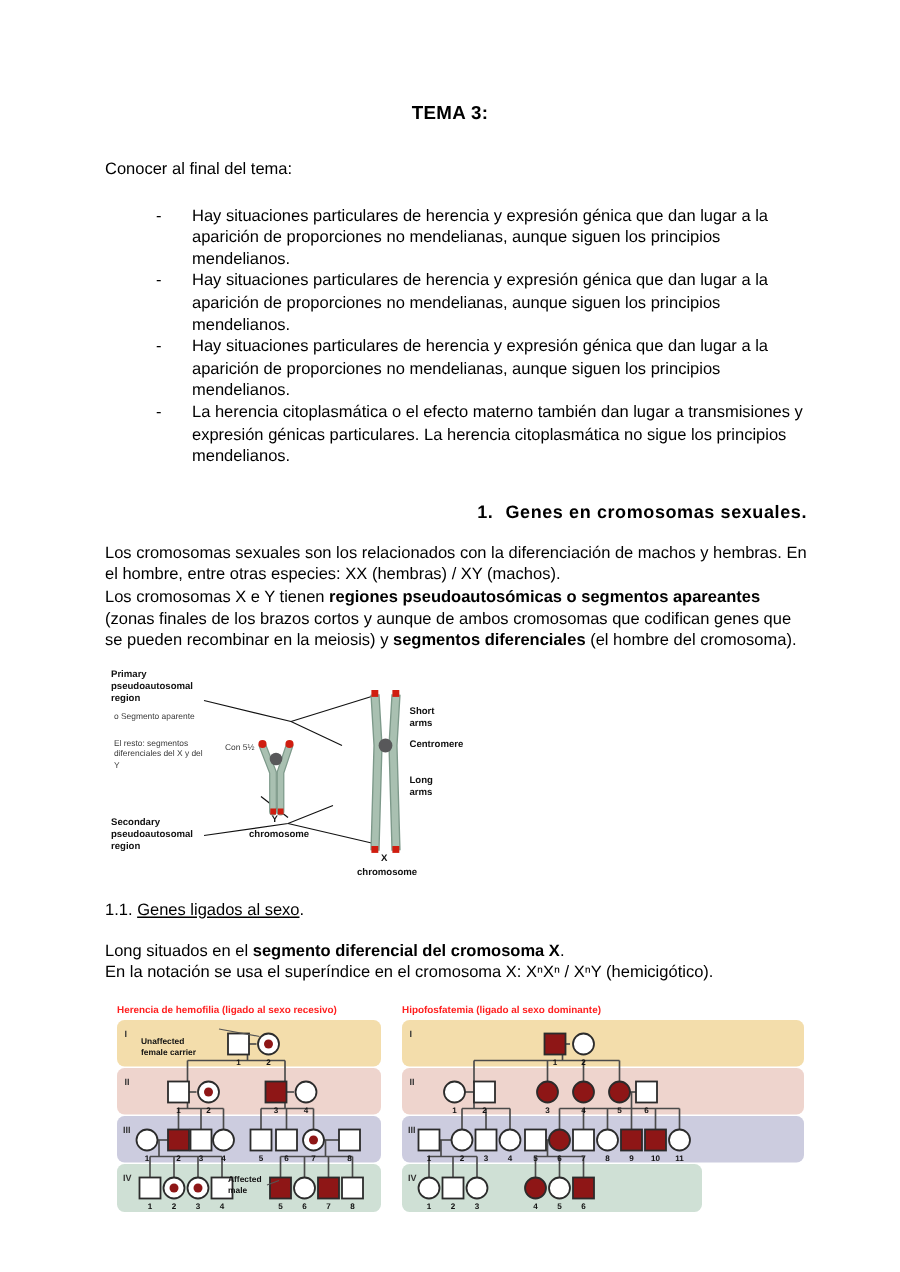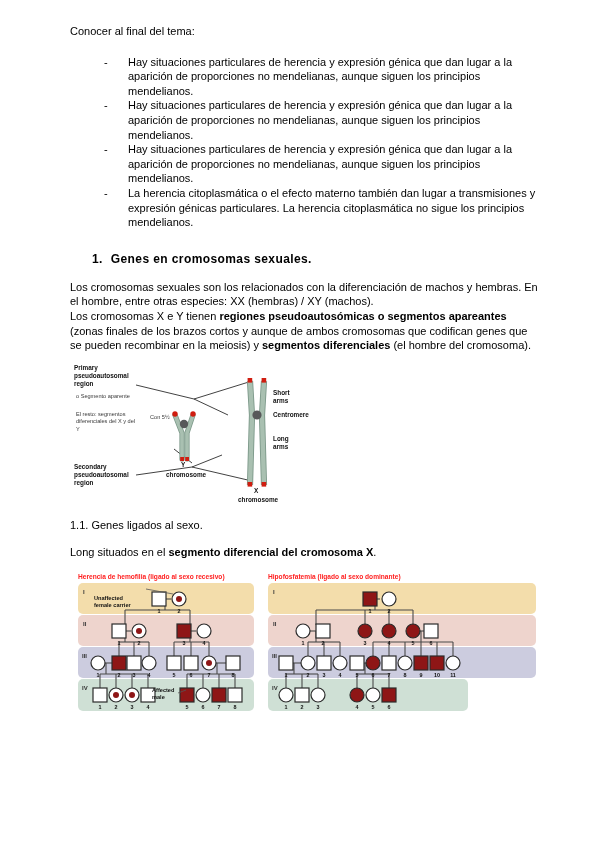--- a/index.html
+++ b/index.html
@@ -50,33 +50,34 @@
     position: absolute;
     left: 0;
     top: 0;
   }
   h2.section {
     font-size: 12px;
     font-weight: bold;
     margin: 22px 0 0 0;
     padding-left: 22px;
     letter-spacing: 0.4px;
+    text-align: right;
   }
   h2.section .num { margin-right: 8px; }
   p.para {
     font-size: 11px;
     line-height: 14.6px;
     margin: 14px 0 0 0;
   }
   p.para.tight { margin-top: 0; }
   .sub-head {
     font-size: 11px;
     margin: 16px 0 0 0;
   }
-  .sub-head .u { }
+  .sub-head .u { text-decoration: underline; }
   b { font-weight: bold; }
 
   
   .chrom-fig {
     position: relative;
     width: 216px;
     height: 140px;
     margin: 10px 0 0 4px;
     font-size: 6.4px;
     font-weight: bold;
@@ -107,20 +108,21 @@
     position: absolute;
     top: 0;
   }
   .ped-wrap { position: absolute; top: 10px; }
 </style>
 </head>
 <body>
 
 <div class="page">
 
+  <h1 class="doc-title">TEMA 3:</h1>
 
   <div class="body-col">
 
     <p class="lead">Conocer al final del tema:</p>
 
     <ul class="bullets">
       <li><span class="dash">-</span><span>Hay situaciones particulares de herencia y expresión génica que dan lugar a la aparición de proporciones no mendelianas, aunque siguen los principios mendelianos.</span></li>
       <li><span class="dash">-</span><span>Hay situaciones particulares de herencia y expresión génica que dan lugar a la aparición de proporciones no mendelianas, aunque siguen los principios mendelianos.</span></li>
       <li><span class="dash">-</span><span>Hay situaciones particulares de herencia y expresión génica que dan lugar a la aparición de proporciones no mendelianas, aunque siguen los principios mendelianos.</span></li>
       <li><span class="dash">-</span><span>La herencia citoplasmática o el efecto materno también dan lugar a transmisiones y expresión génicas particulares. La herencia citoplasmática no sigue los principios mendelianos.</span></li>
@@ -207,20 +209,21 @@
       <div class="lbl" style="left:107px; top:98px;">Y</div>
       <div class="lbl" style="left:92px; top:108px;">chromosome</div>
       <div class="lbl" style="left:180px; top:124px;">X</div>
       <div class="lbl" style="left:164px; top:133px;">chromosome</div>
     </div>
 
     <p class="sub-head"><span>1.1.</span> <span class="u">Genes ligados al sexo</span><span>.</span></p>
 
     <p class="para"><span>Long situados en el </span><b>segmento diferencial del cromosoma X</b><span>.</span></p>
 
+    <p class="para tight">En la notación se usa el superíndice en el cromosoma X: XⁿXⁿ / XⁿY (hemicigótico).</p>
 
     <div class="ped-row">
 
       <div class="ped-title" style="left:8px;">Herencia de hemofilia (ligado al sexo recesivo)</div>
       <div class="ped-title" style="left:198px;">Hipofosfatemia (ligado al sexo dominante)</div>
 
       <div class="ped-wrap" style="left:8px;">
         <svg width="176" height="130" viewBox="0 0 176 130">
 
           <rect x="0" y="0" width="176" height="31" rx="5" fill="#f3ddab"></rect>

